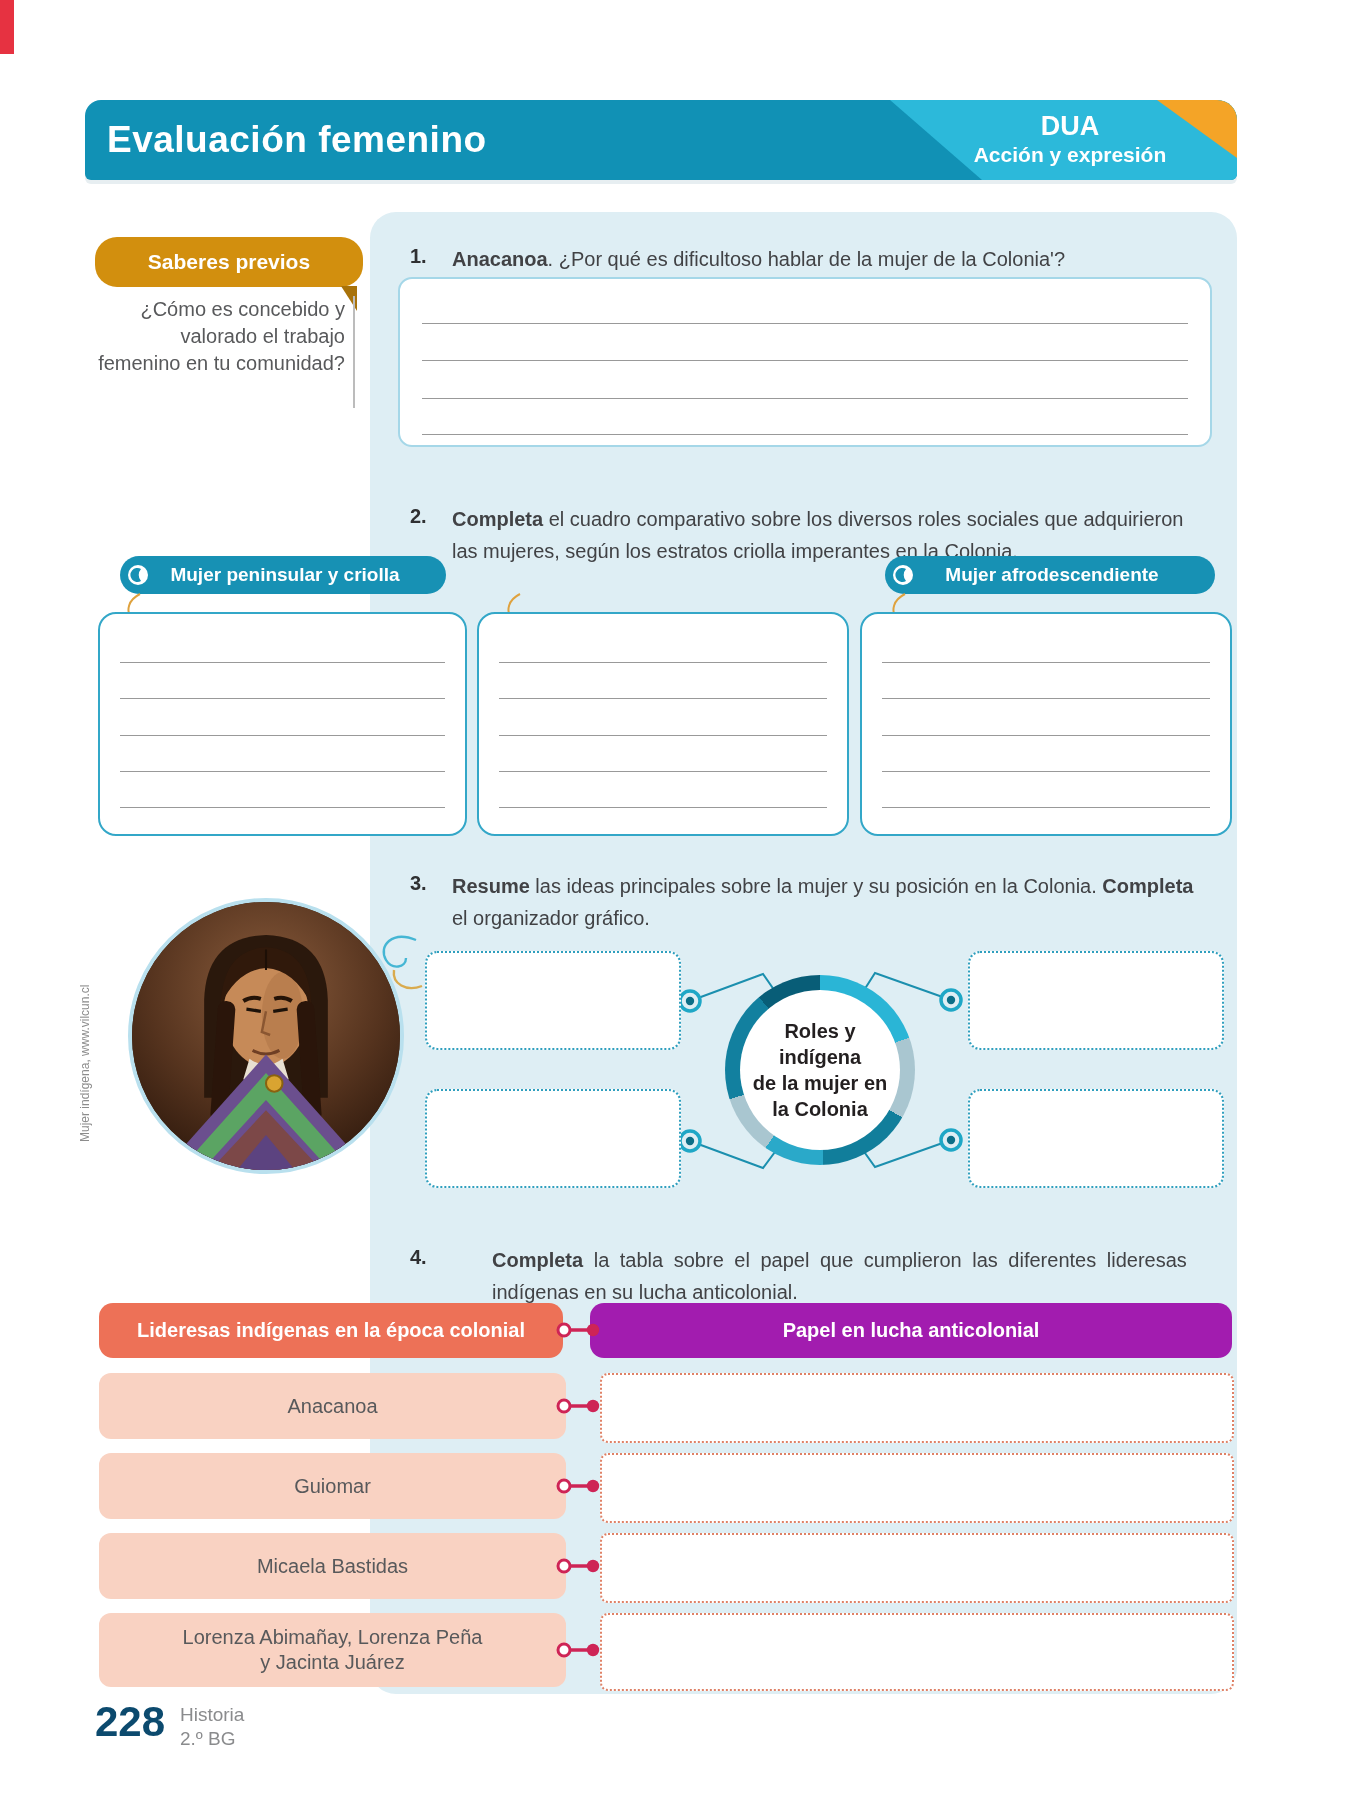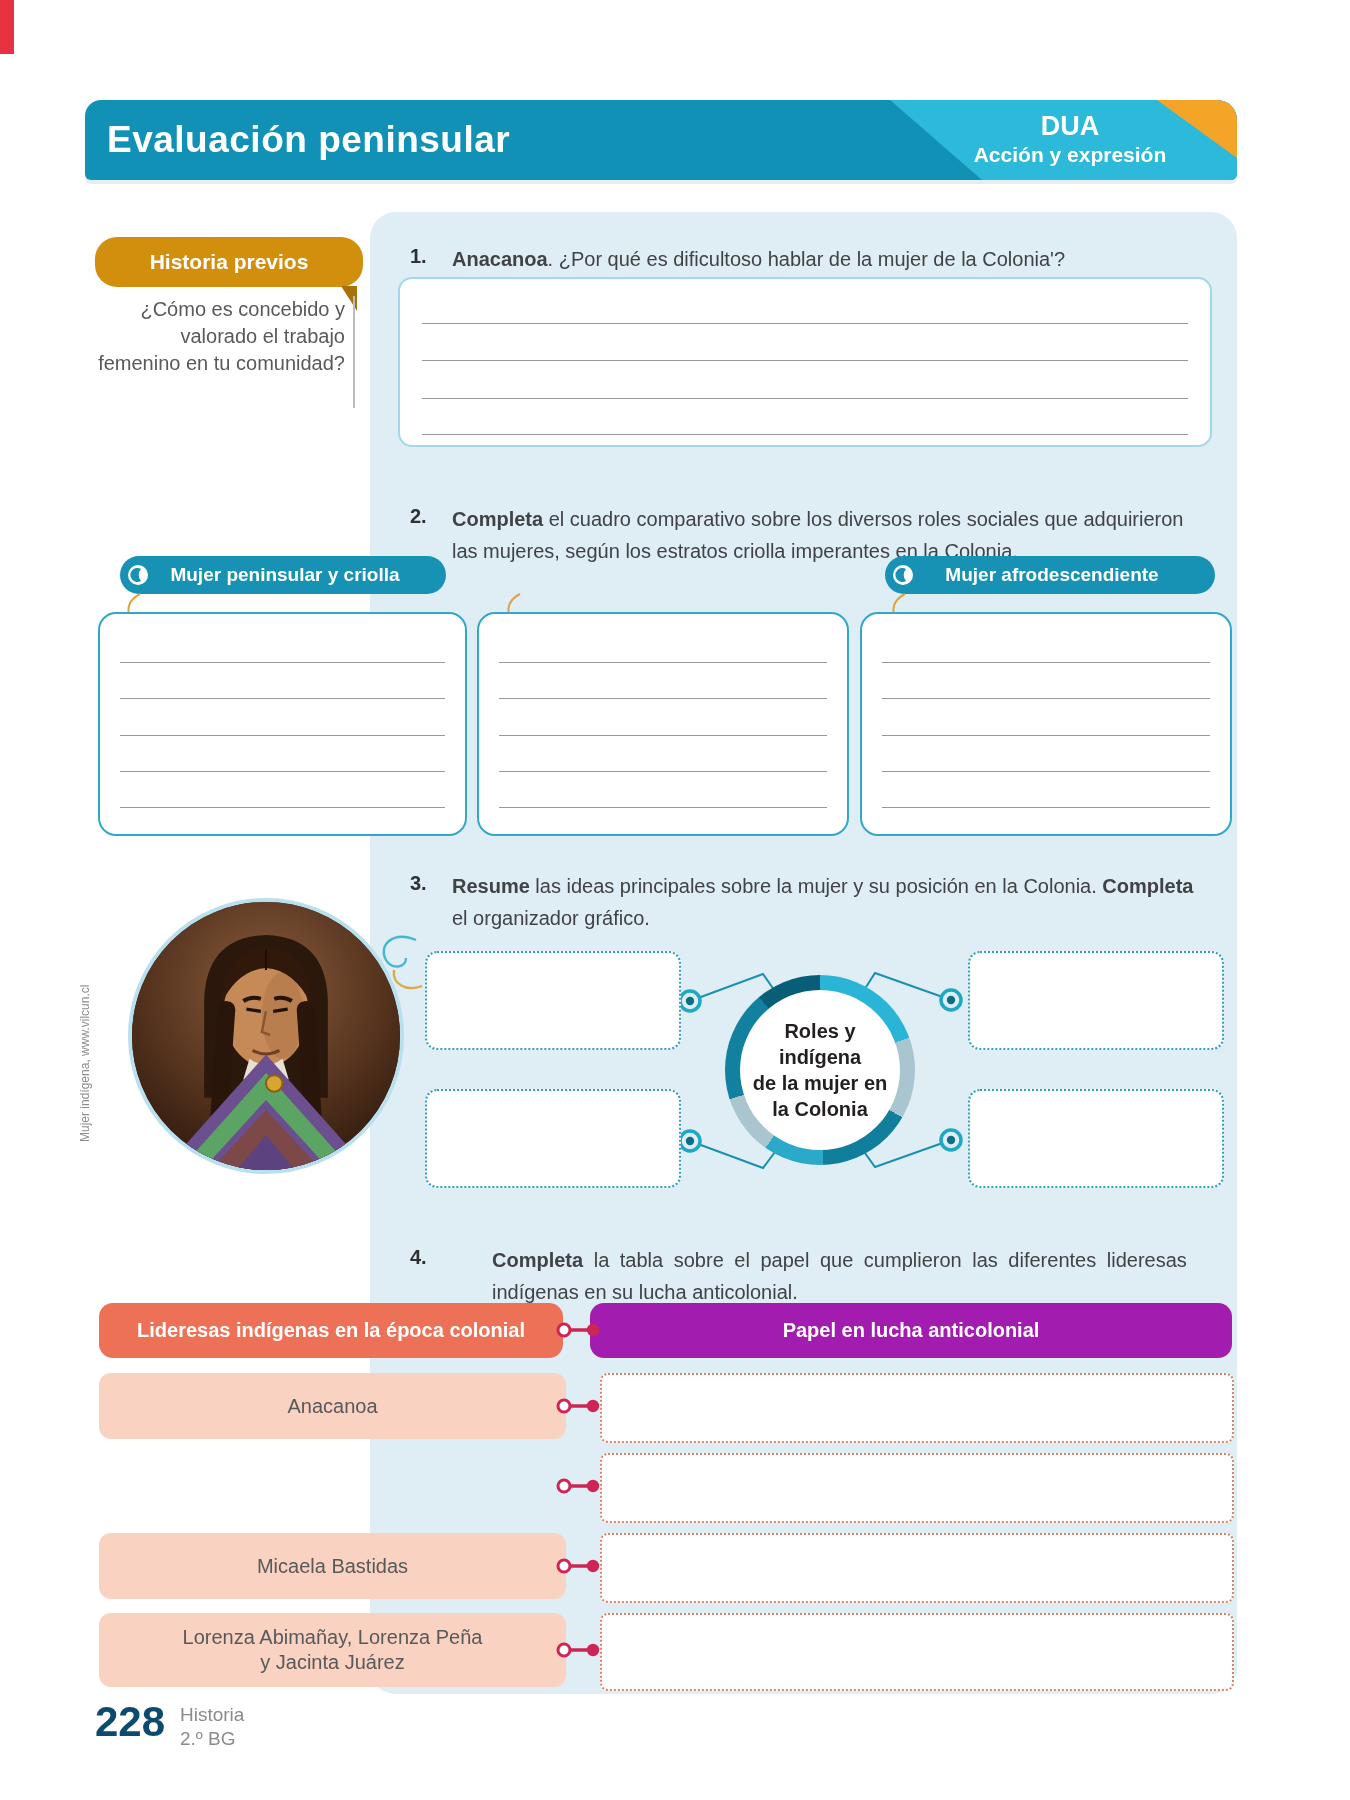--- a/index.html
+++ b/index.html
@@ -80,31 +80,31 @@
 </head>
 <body>
 
 <div class="page">
 
   <div class="abs red-tab"></div>
 
   <div class="abs banner">
     <div class="banner-cyan"></div>
     <div class="banner-orange"></div>
-    <div class="banner-title">Evaluación peninsular</div>
+    <div class="banner-title">Evaluación femenino</div>
     <div class="dua">
       <div class="dua-main">DUA</div>
       <div class="dua-sub">Acción y expresión</div>
     </div>
   </div>
 
   <div class="abs panel"></div>
 
   <div class="abs sab-badge">
-    <span>Historia previos</span>
+    <span>Saberes previos</span>
   </div>
   <div class="abs sab-tail"></div>
   <div class="abs sab-q">¿Cómo es concebido y valorado el trabajo femenino en tu comunidad?</div>
 
   <div class="abs qnum" style="left:410px;top:245px;">1.</div>
   <div class="abs qtext" style="left:452px;top:243px;width:760px;">
     <span class="b">Anacanoa</span><span>. ¿Por qué es dificultoso hablar de la mujer de la Colonia'?</span>
   </div>
   <div class="abs ansbox">
     <div class="wline" style="top:44px;"></div>
@@ -265,20 +265,23 @@
   <div class="abs rowpill" style="top:1373px;height:66px;">
     <span>Anacanoa</span>
   </div>
   <div class="abs rowbox" style="top:1373px;height:66px;"></div>
   <svg class="abs" style="left:556px;top:1396px;" width="46" height="20" viewBox="0 0 46 20">
     <circle cx="8" cy="10" r="6" fill="#fff" stroke="#ce2456" stroke-width="3"></circle>
     <line x1="14" y1="10" x2="36" y2="10" stroke="#ce2456" stroke-width="3.5"></line>
     <circle cx="37" cy="10" r="6.2" fill="#ce2456"></circle>
   </svg>
 
+  <div class="abs rowpill" style="top:1453px;height:66px;">
+    <span>Guiomar</span>
+  </div>
   <div class="abs rowbox" style="top:1453px;height:66px;"></div>
   <svg class="abs" style="left:556px;top:1476px;" width="46" height="20" viewBox="0 0 46 20">
     <circle cx="8" cy="10" r="6" fill="#fff" stroke="#ce2456" stroke-width="3"></circle>
     <line x1="14" y1="10" x2="36" y2="10" stroke="#ce2456" stroke-width="3.5"></line>
     <circle cx="37" cy="10" r="6.2" fill="#ce2456"></circle>
   </svg>
 
   <div class="abs rowpill" style="top:1533px;height:66px;">
     <span>Micaela Bastidas</span>
   </div>

